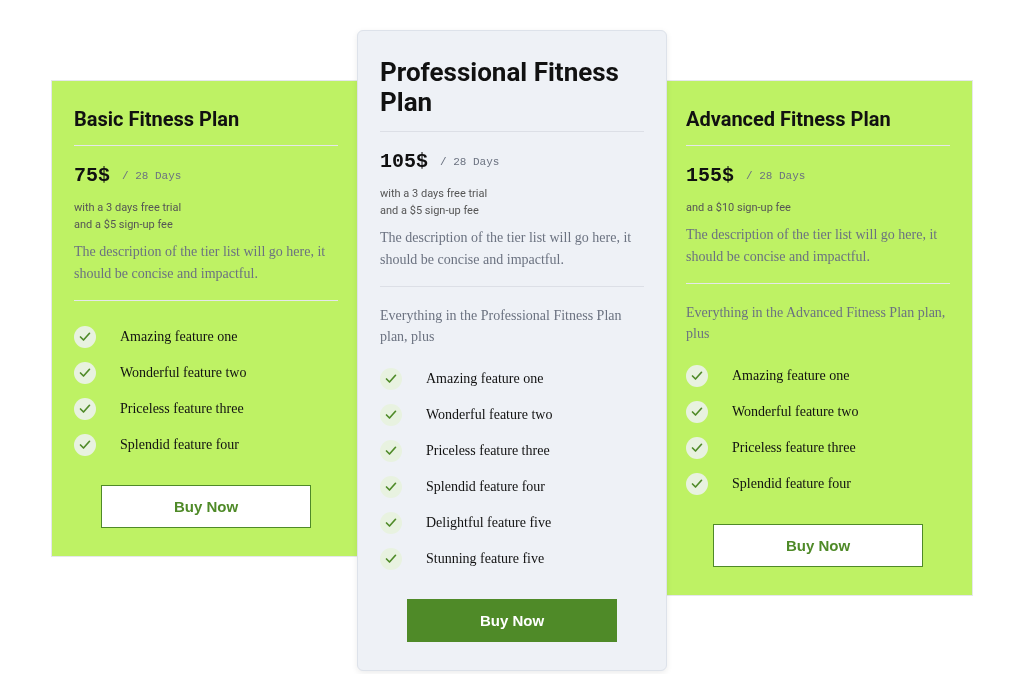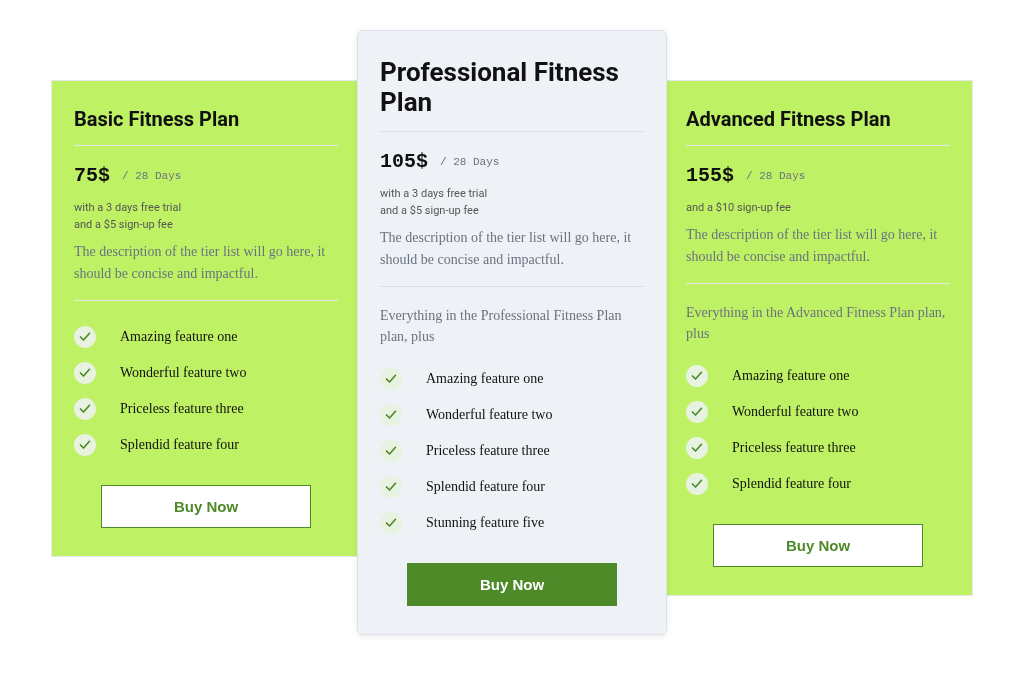--- a/index.html
+++ b/index.html
@@ -198,20 +198,28 @@
             </svg>
           </span>
           <span>Splendid feature four</span>
         </li>
       <li>
           <span class="check">
             <svg viewBox="0 0 16 16">
               <path d="M2 8 L6 12 L14 3" stroke="#4f8a28" stroke-width="2.2" fill="none" stroke-linecap="round" stroke-linejoin="round"></path>
             </svg>
           </span>
+          <span>Delightful feature five</span>
+        </li>
+      <li>
+          <span class="check">
+            <svg viewBox="0 0 16 16">
+              <path d="M2 8 L6 12 L14 3" stroke="#4f8a28" stroke-width="2.2" fill="none" stroke-linecap="round" stroke-linejoin="round"></path>
+            </svg>
+          </span>
           <span>Stunning feature five</span>
         </li>
     </ul>
     <button class="btn primary">Buy Now</button>
   </div>
 
   <div class="card">
     <h2 class="title">Advanced Fitness Plan</h2>
     <div class="price-line">
       <span class="price">155$</span>

